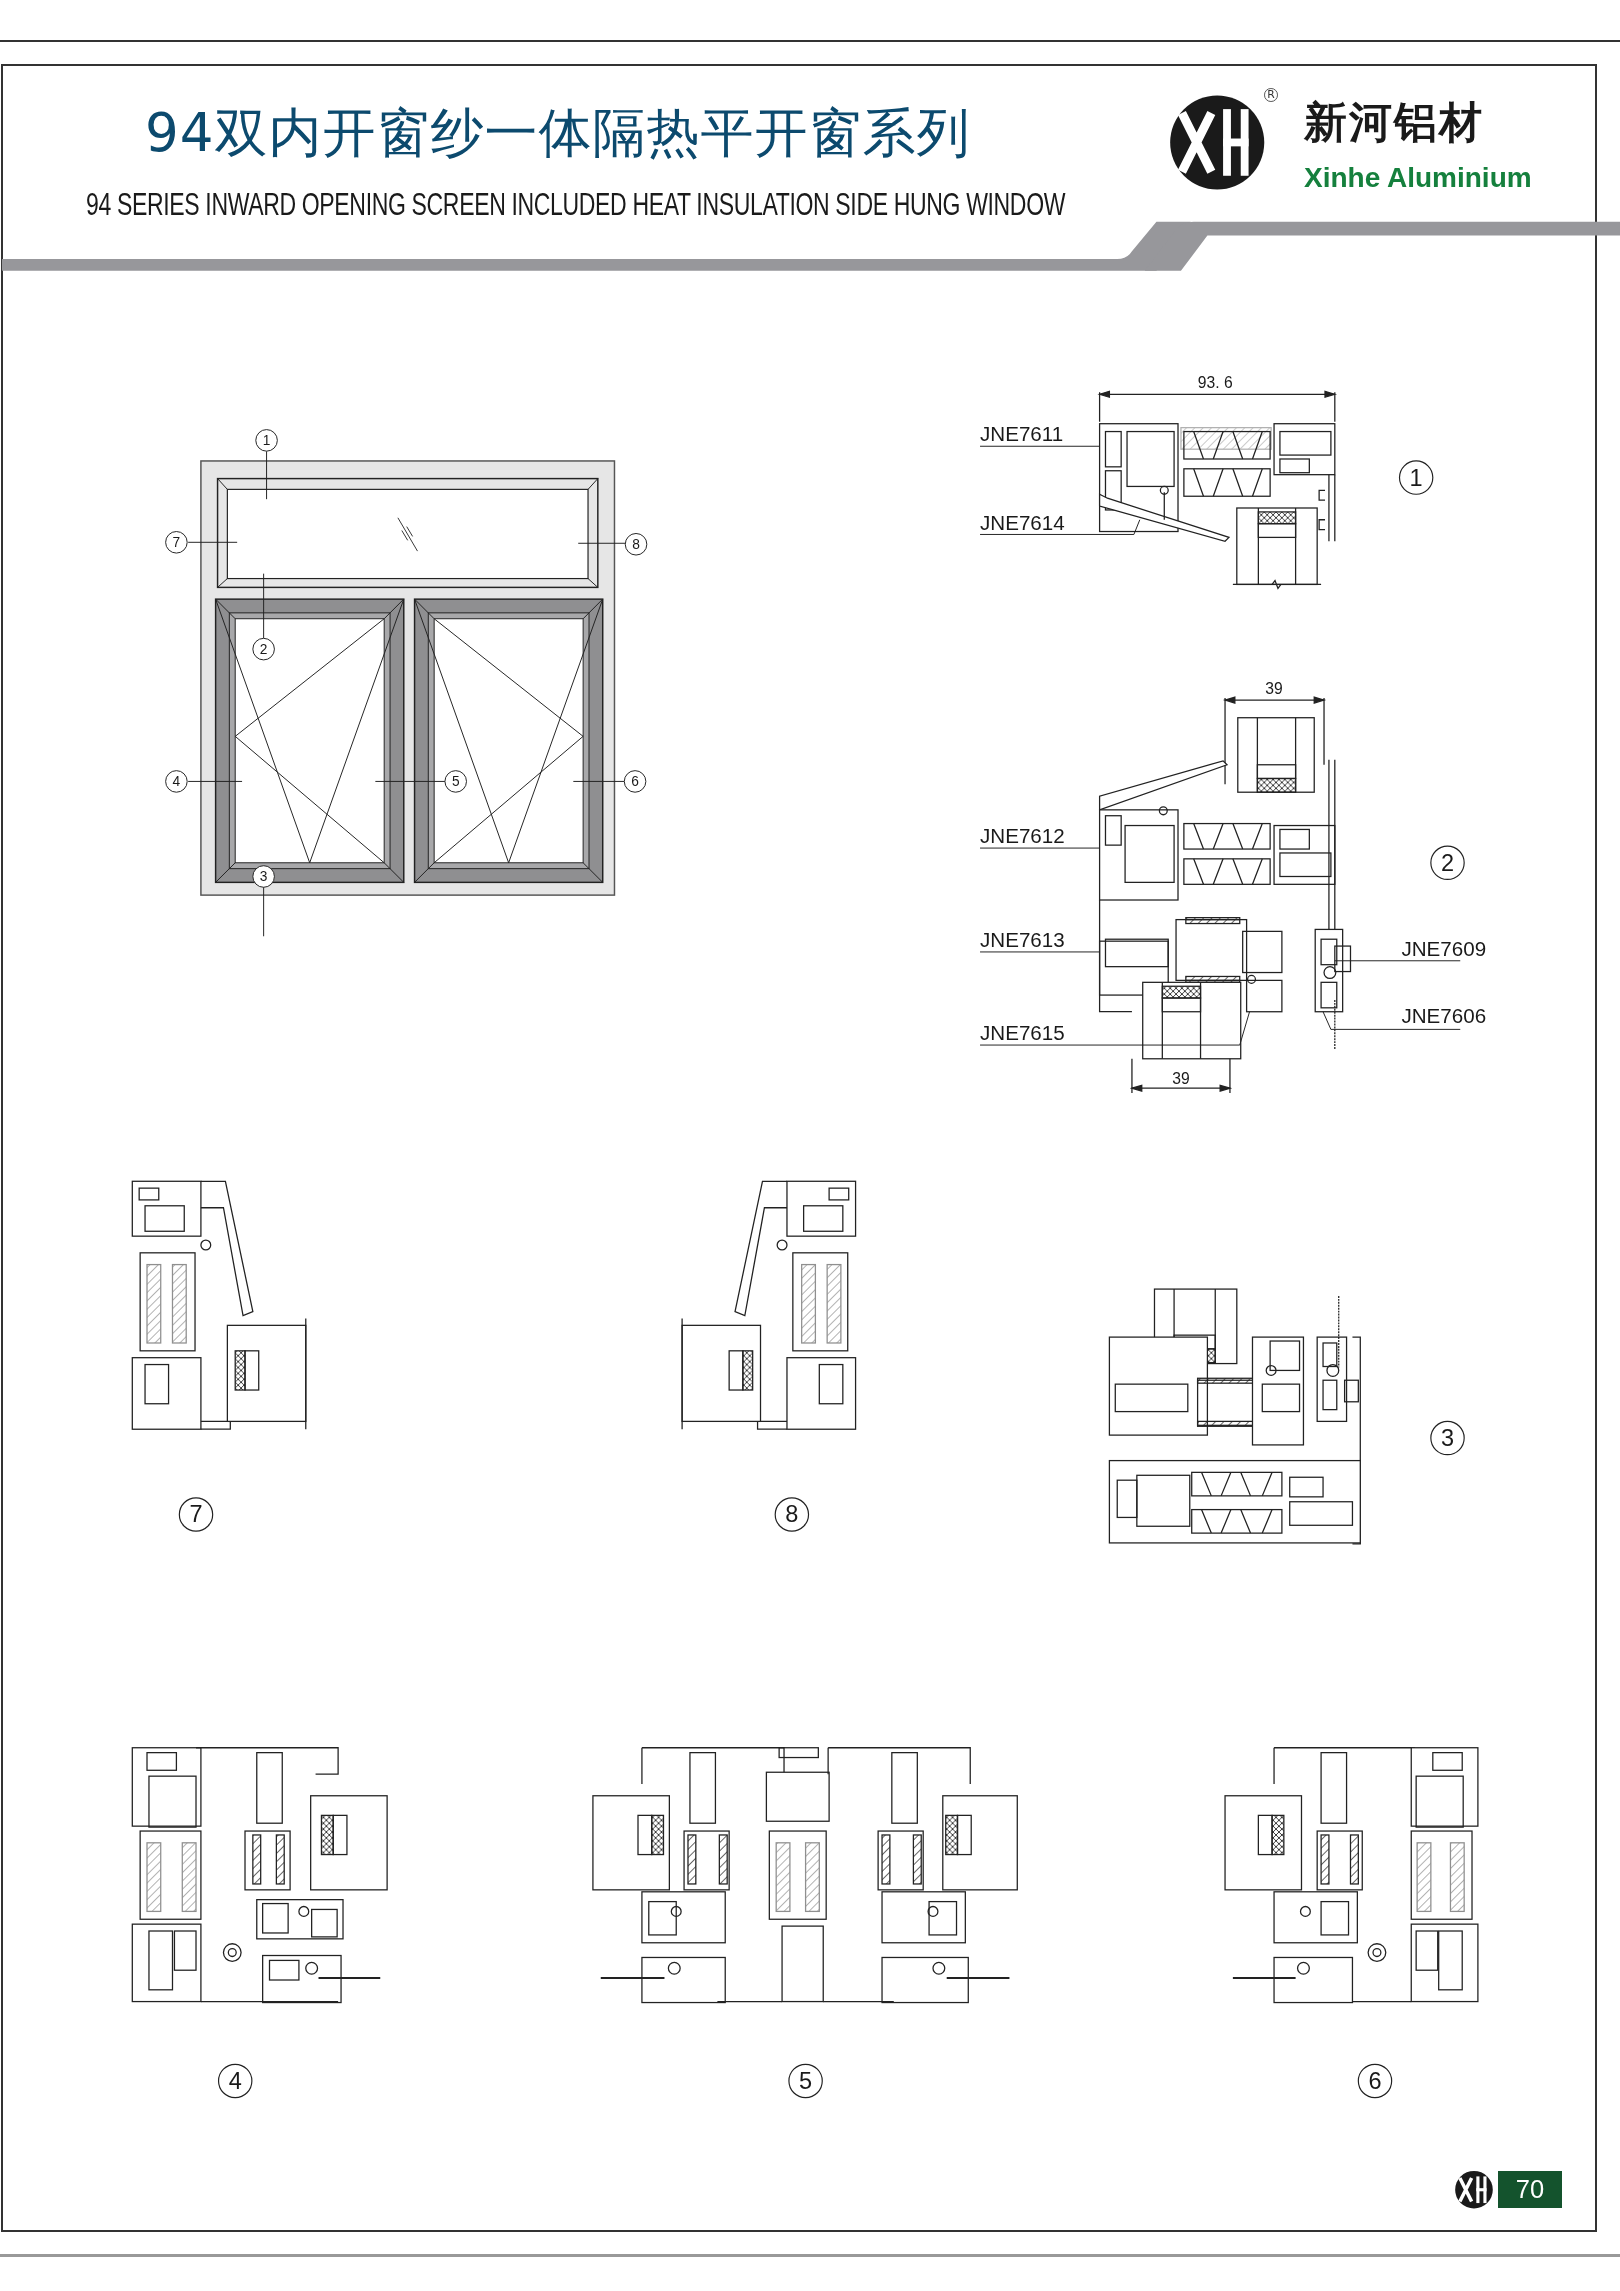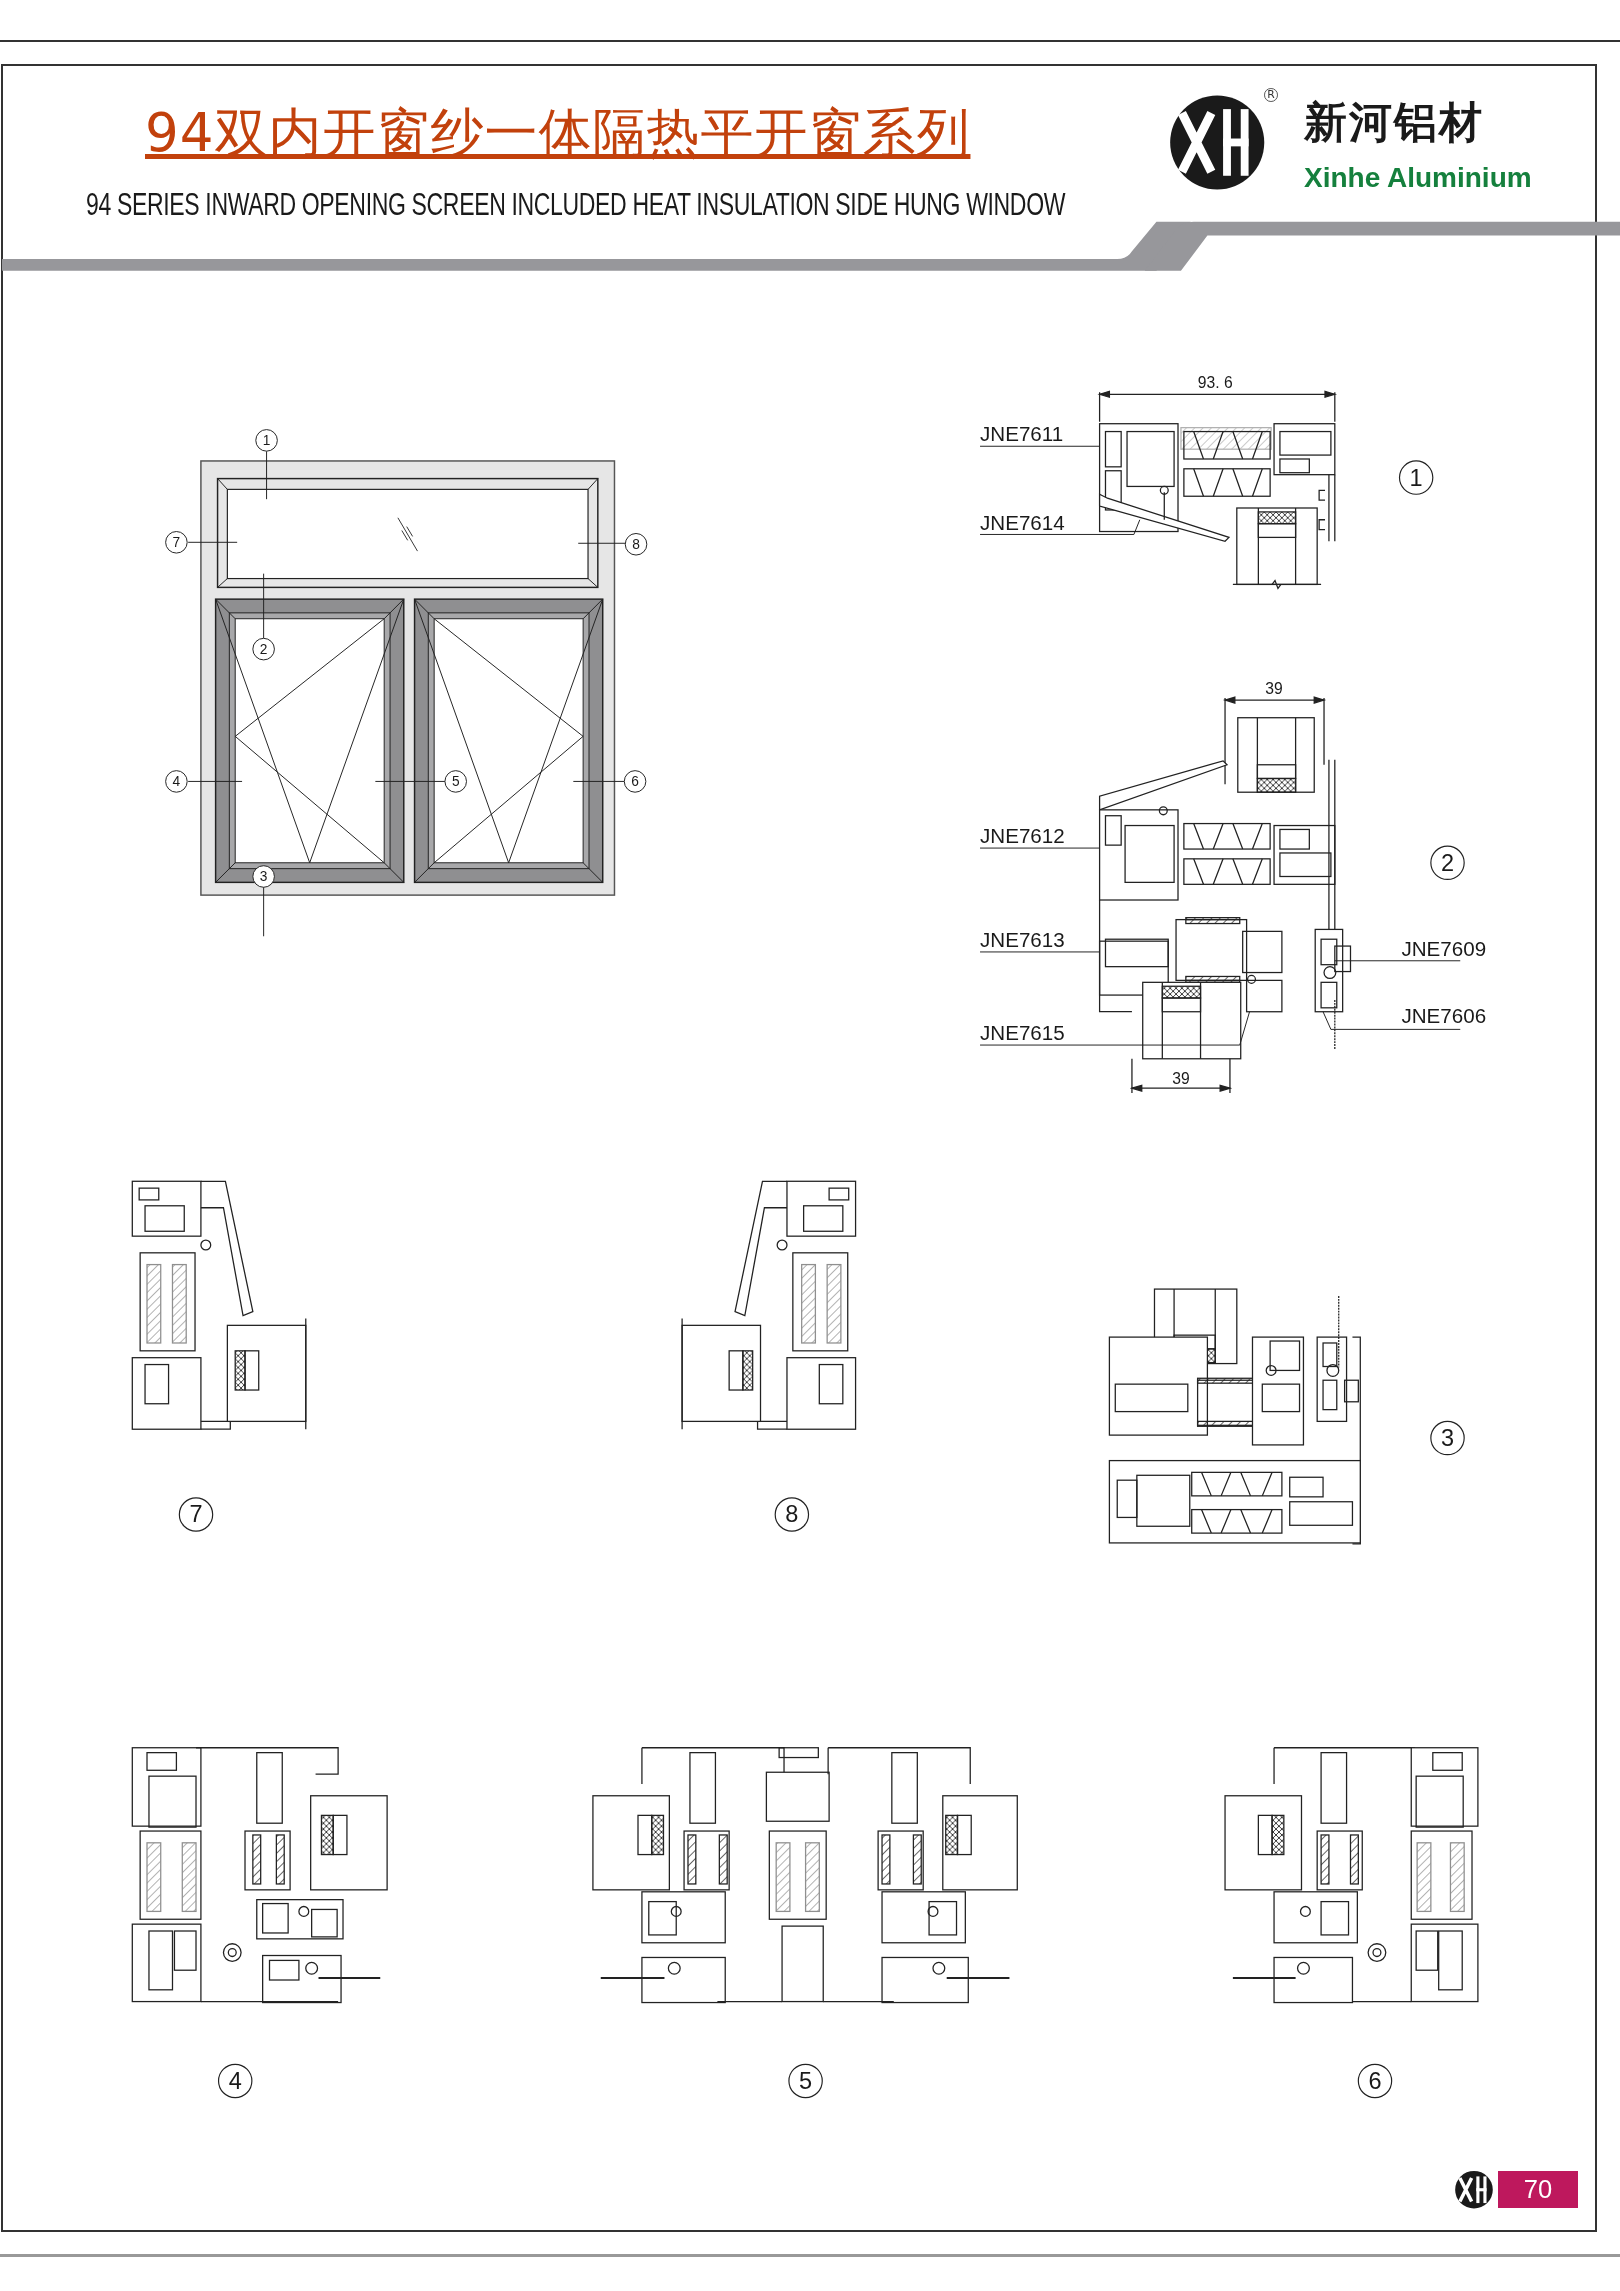--- a/index.html
+++ b/index.html
@@ -1,30 +1,30 @@
 <!DOCTYPE html>
 <html><head>
 <meta charset="utf-8">
 <style>
   html, body { margin:0; padding:0; background:#ffffff; }
   body { width:1620px; height:2292px; position:relative; overflow:hidden; font-family:"DejaVu Sans", sans-serif; color:#1a1a1a; }
   .abs { position:absolute; }
   .top-rule { left:0; top:40px; width:1620px; height:2px; background:#333; }
   .frame { left:1px; top:64px; width:1596px; height:2168px; border:2px solid #333; box-sizing:border-box; border-right-width:2px; }
   .bottom-rule { left:0; top:2254px; width:1620px; height:2.9px; background:#999; }
-  .title-cn { left:145px; top:98px; font-family:"DejaVu Sans", sans-serif; font-size:53px; letter-spacing:1px; color:#c2410c; white-space:nowrap;text-decoration:underline; }
+  .title-cn { left:145px; top:98px; font-family:"DejaVu Sans", sans-serif; font-size:53px; letter-spacing:1px; color:#0c4a6e; white-space:nowrap; }
   .title-en { left:86px; top:186px; font-family:"Liberation Sans", sans-serif; font-size:32px; transform:scaleX(0.72); transform-origin:left top; color:#1a1a1a; white-space:nowrap; letter-spacing:-0.5px; }
   .brand-cn { left:1304px; top:94px; font-family:"DejaVu Sans", sans-serif; font-weight:bold; font-size:43px; letter-spacing:2px; color:#1a1a1a; white-space:nowrap; }
   .brand-en { left:1304px; top:162px; font-family:"Liberation Sans", sans-serif; font-weight:bold; font-size:28px; color:#15803d; white-space:nowrap; }
   .reg { left:1264px; top:88px; font-size:10.8px; color:#333; border:1px solid #555; border-radius:50%; width:11.8px; height:11.8px; line-height:11.8px; text-align:center; }
   svg.drawing { position:absolute; left:0; top:0; }
   .lbl { font-family:"Liberation Sans", sans-serif; font-size:21px; fill:#1a1a1a; }
   .dim { font-family:"Liberation Sans", sans-serif; font-size:16px; fill:#1a1a1a; }
   .circ-num { font-family:"Liberation Sans", sans-serif; fill:#1a1a1a; text-anchor:middle; dominant-baseline:central; }
-  .page-badge { left:1498px; top:2171px; width:80px; height:37px; background:#be185d; color:#fff; font-family:"Liberation Sans", sans-serif; font-size:25.5px; line-height:37px; text-align:center; }
+  .page-badge { left:1498px; top:2171px; width:64px; height:37px; background:#14532d; color:#fff; font-family:"Liberation Sans", sans-serif; font-size:25.5px; line-height:37px; text-align:center; }
 </style>
 </head>
 <body>
 
 <div class="abs top-rule"></div>
 <div class="abs frame"></div>
 <div class="abs bottom-rule"></div>
 
 <div class="abs title-cn">94双内开窗纱一体隔热平开窗系列</div>
 <div class="abs title-en">94 SERIES INWARD OPENING SCREEN INCLUDED HEAT INSULATION SIDE HUNG WINDOW</div>

